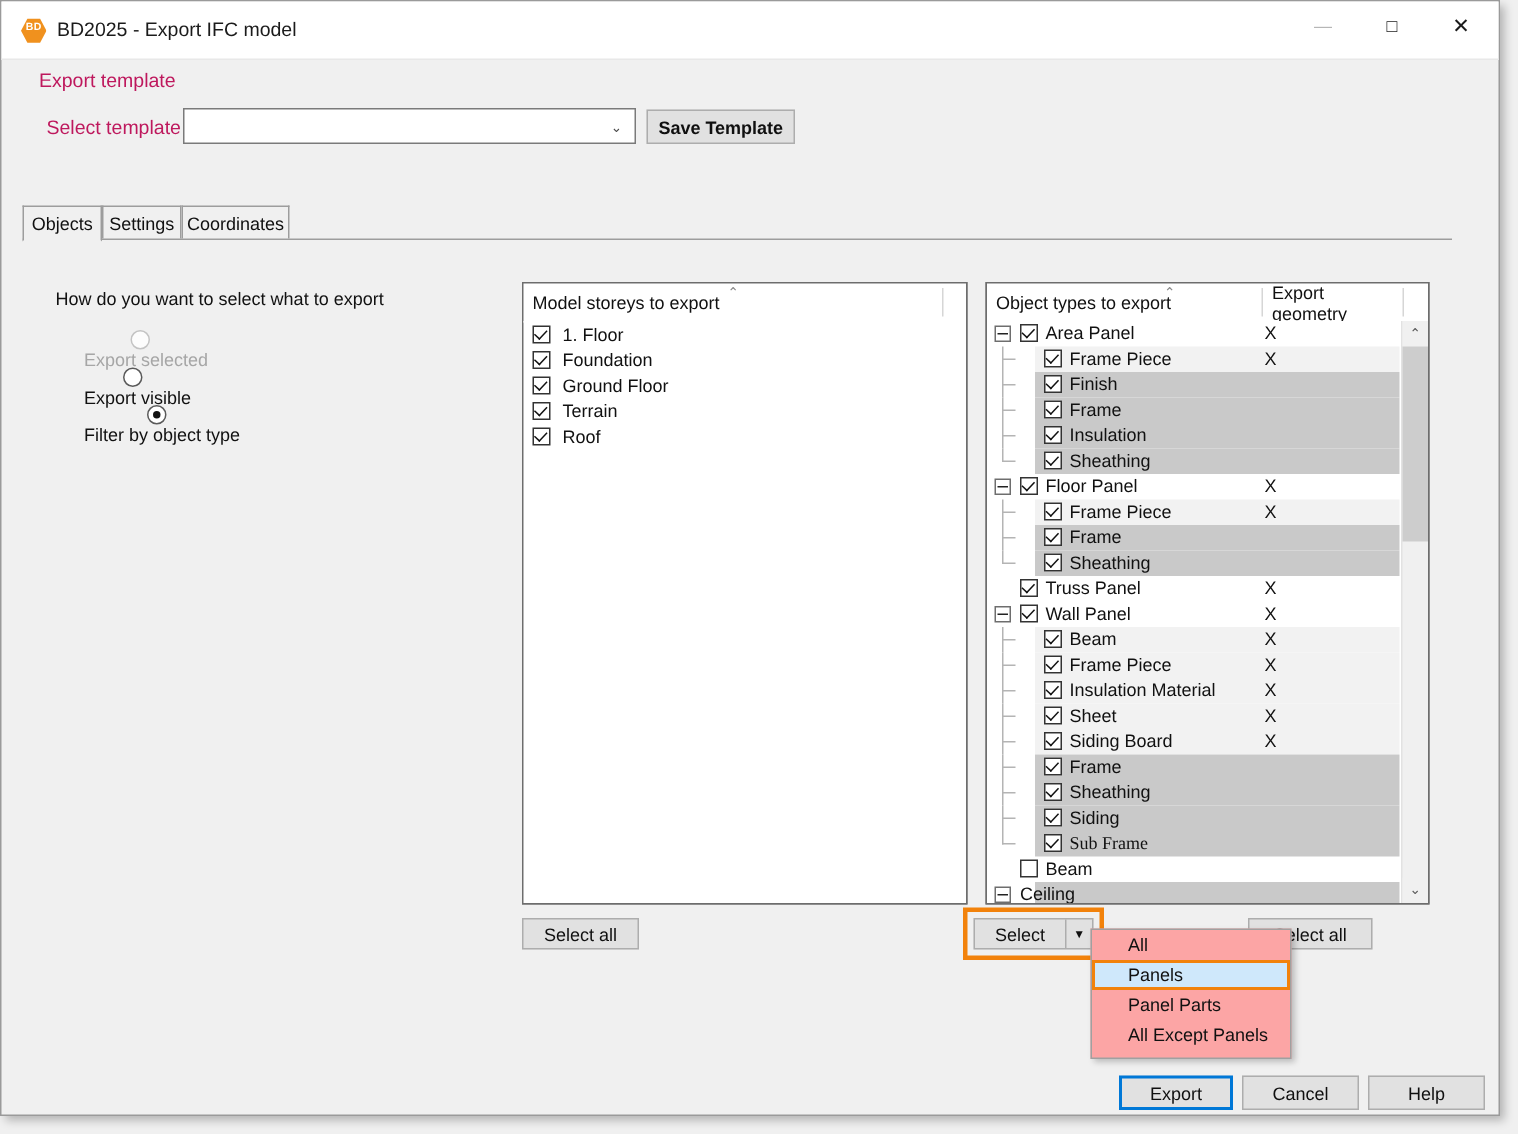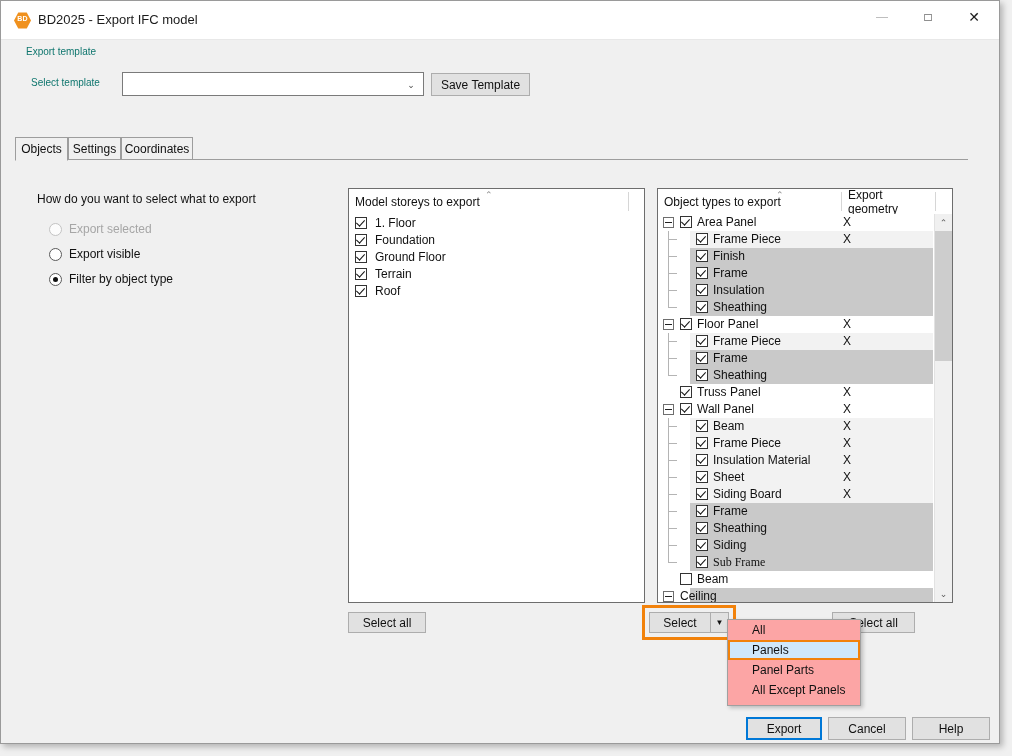--- a/index.html
+++ b/index.html
@@ -51,40 +51,40 @@
     font-size:13px;color:#1b1b1b;line-height:1;
   }
   #btn-min{right:94px;}
   #btn-min span{color:#b6b6b6;font-size:12px;}
   #btn-max{right:48px;}
   #btn-max span{font-size:12px;}
   #btn-close{right:2px;}
   #btn-close span{font-size:14px;}
   
   .group-label{
-    position:absolute;font-size:10px;color:#0f766e;white-space:nowrap;
+    position:absolute;font-size:13px;color:#be185d;white-space:nowrap;
   }
   #lbl-export-template{left:25px;top:45px;}
   #lbl-select-template{left:30px;top:76px;}
   .combo{
     position:absolute;left:121px;top:71px;width:302px;height:24px;
     background:#fff;border:1px solid #7a7a7a;box-sizing:border-box;
   }
   .combo .arrow{
     position:absolute;right:6px;top:6px;width:12px;height:12px;
     display:flex;align-items:center;justify-content:center;
     font-size:9px;color:#4a4a4a;
   }
   .btn{
     background:#e1e1e1;border:1px solid #adadad;box-sizing:border-box;
     font-family:"Liberation Sans",sans-serif;font-size:12px;color:#101010;
     text-align:center;cursor:default;padding:0;
     display:flex;align-items:center;justify-content:center;
   }
-  #btn-save-template{position:absolute;left:430px;top:72px;width:99px;height:23px;}
+  #btn-save-template{position:absolute;left:430px;top:72px;width:99px;height:23px;font-weight:bold;}
   
   .tabstrip{position:absolute;left:14px;top:136px;width:953px;height:24px;}
   .tab{
     position:absolute;top:0;height:22px;
     border:1px solid #9d9d9d;border-bottom:none;
     background:#f0f0f0;box-sizing:border-box;
     display:flex;align-items:center;justify-content:center;
     font-size:12px;color:#101010;padding:0 8px;cursor:default;
   }
   .tab.active{background:#f0f0f0;border-bottom:1px solid #f0f0f0;z-index:3;height:24px;}
@@ -92,21 +92,21 @@
   #tab-settings{left:53px;width:53px;}
   #tab-coordinates{left:106px;width:72px;}
   .tab-underline{
     position:absolute;left:14px;top:158px;width:953px;height:1px;background:#9d9d9d;
   }
   .tab-underline .gap{
     position:absolute;left:1px;top:0;width:52px;height:1px;background:#f0f0f0;
   }
   
   #lbl-how{position:absolute;left:36px;top:191px;font-size:12px;color:#111;}
-  .radio-row{position:absolute;left:48px;height:18px;display:flex;align-items:center;}
+  .radio-row{position:absolute;left:48px;height:18px;display:flex;align-items:center;flex-direction:column;}
   #radio-export-selected{top:219px;}
   #radio-export-visible{top:244px;}
   #radio-filter-type{top:269px;}
   .radio{
     width:13px;height:13px;border-radius:50%;
     border:1px solid #5a5a5a;background:#fff;box-sizing:border-box;
     position:relative;flex:none;
   }
   .radio.disabled{border-color:#c3c3c3;background:#fcfcfc;}
   .radio.checked::after{

